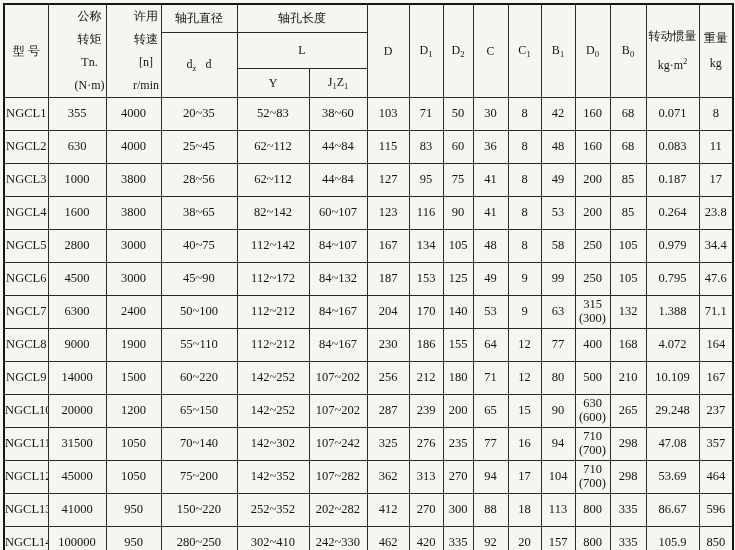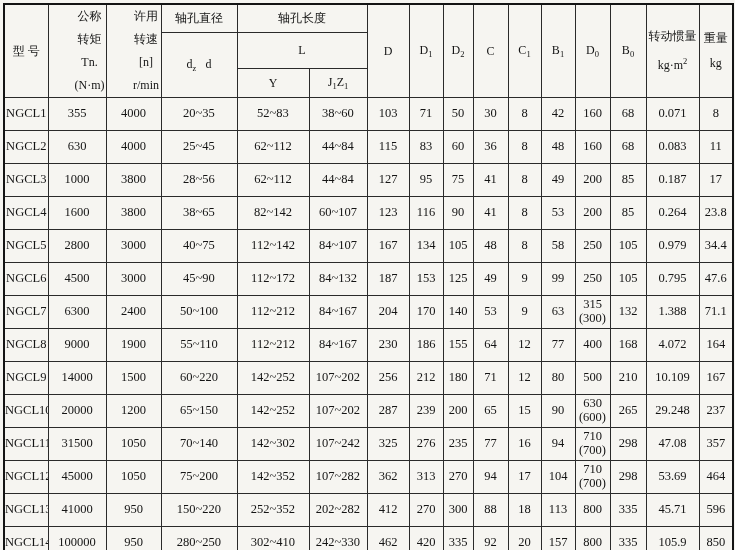--- a/index.html
+++ b/index.html
@@ -334,21 +334,21 @@
         <td>252~352</td>
         <td>202~282</td>
         <td>412</td>
         <td>270</td>
         <td>300</td>
         <td>88</td>
         <td>18</td>
         <td>113</td>
         <td>800</td>
         <td>335</td>
-        <td>45.71</td>
+        <td>86.67</td>
         <td>596</td>
       </tr>
       <tr>
         <td>NGCL14</td>
         <td>100000</td>
         <td>950</td>
         <td>280~250</td>
         <td>302~410</td>
         <td>242~330</td>
         <td>462</td>

